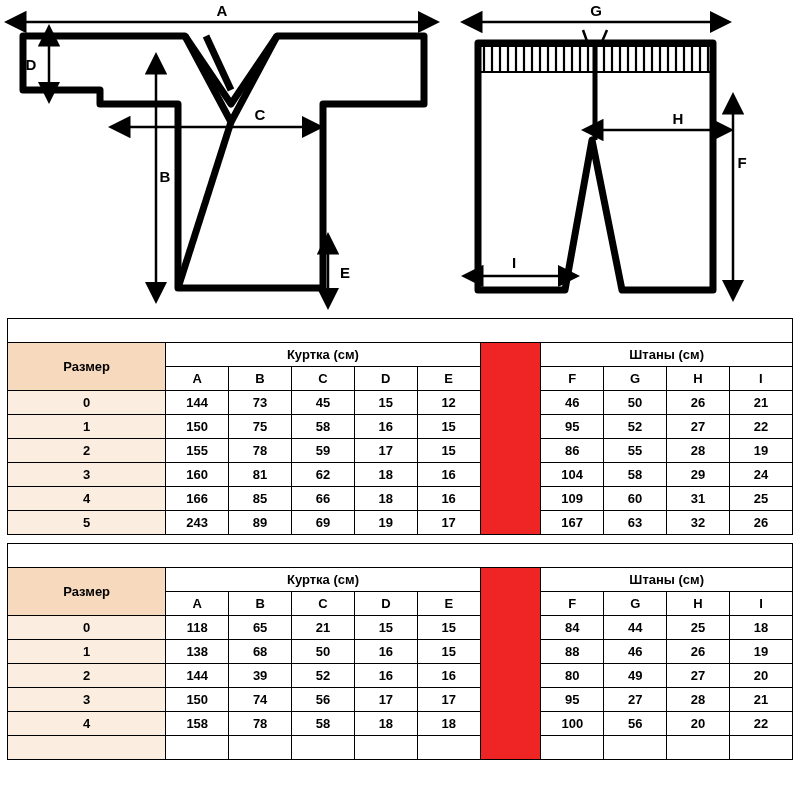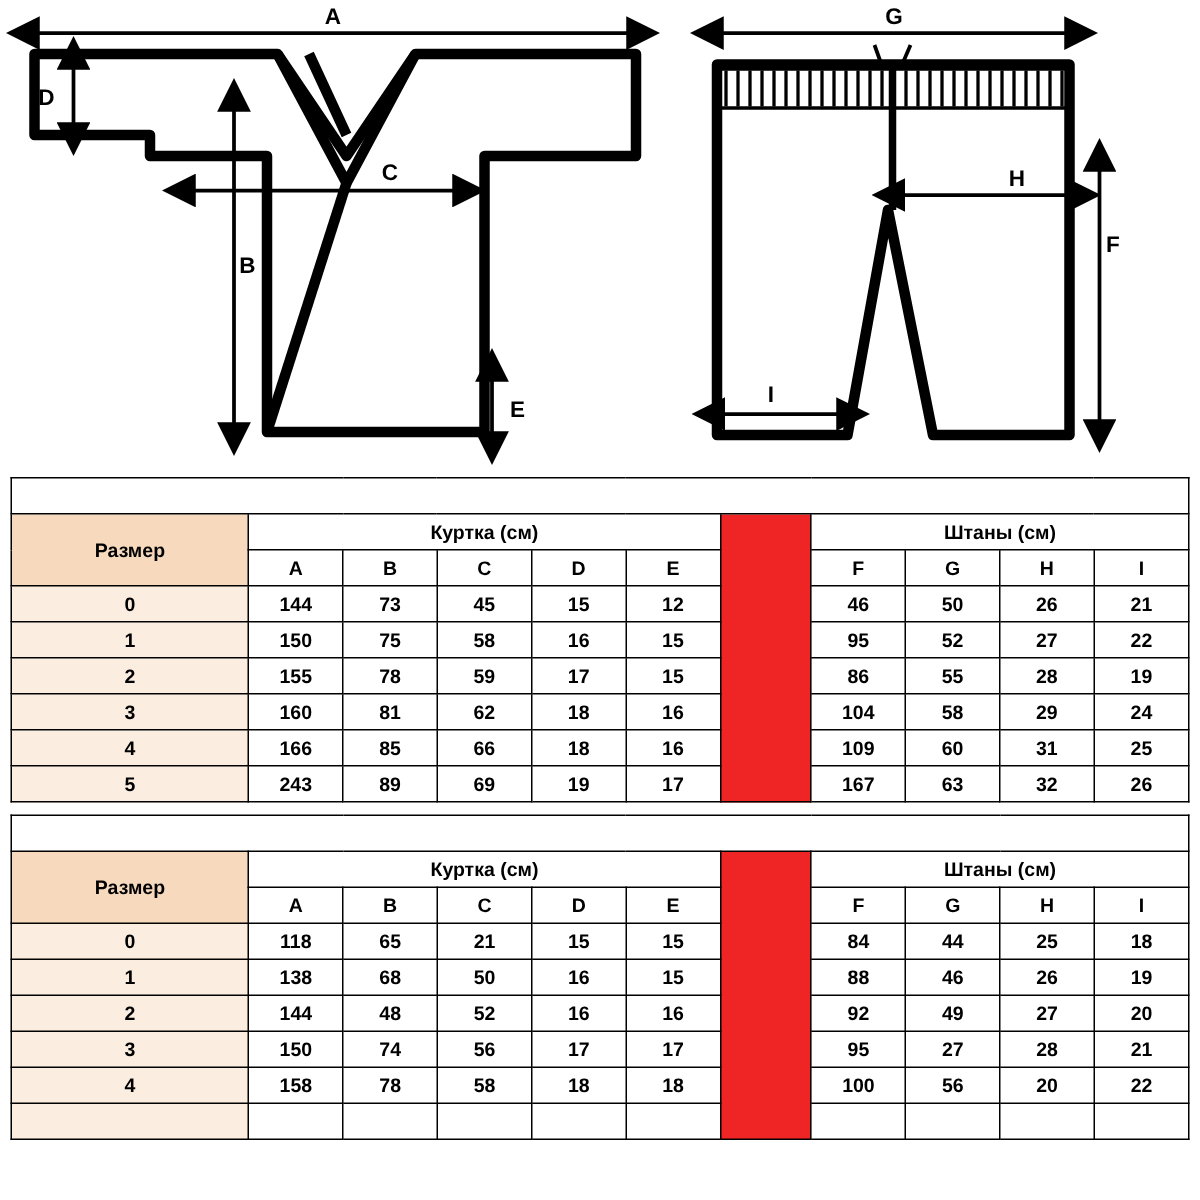--- a/index.html
+++ b/index.html
@@ -354,25 +354,25 @@
           <td>16</td>
           <td>15</td>
           <td>88</td>
           <td>46</td>
           <td>26</td>
           <td>19</td>
         </tr>
         <tr>
           <td class="size-cell">2</td>
           <td>144</td>
-          <td>48</td>
+          <td>39</td>
           <td>52</td>
           <td>16</td>
           <td>16</td>
-          <td>92</td>
+          <td>80</td>
           <td>49</td>
           <td>27</td>
           <td>20</td>
         </tr>
         <tr>
           <td class="size-cell">3</td>
           <td>150</td>
           <td>74</td>
           <td>56</td>
           <td>17</td>

